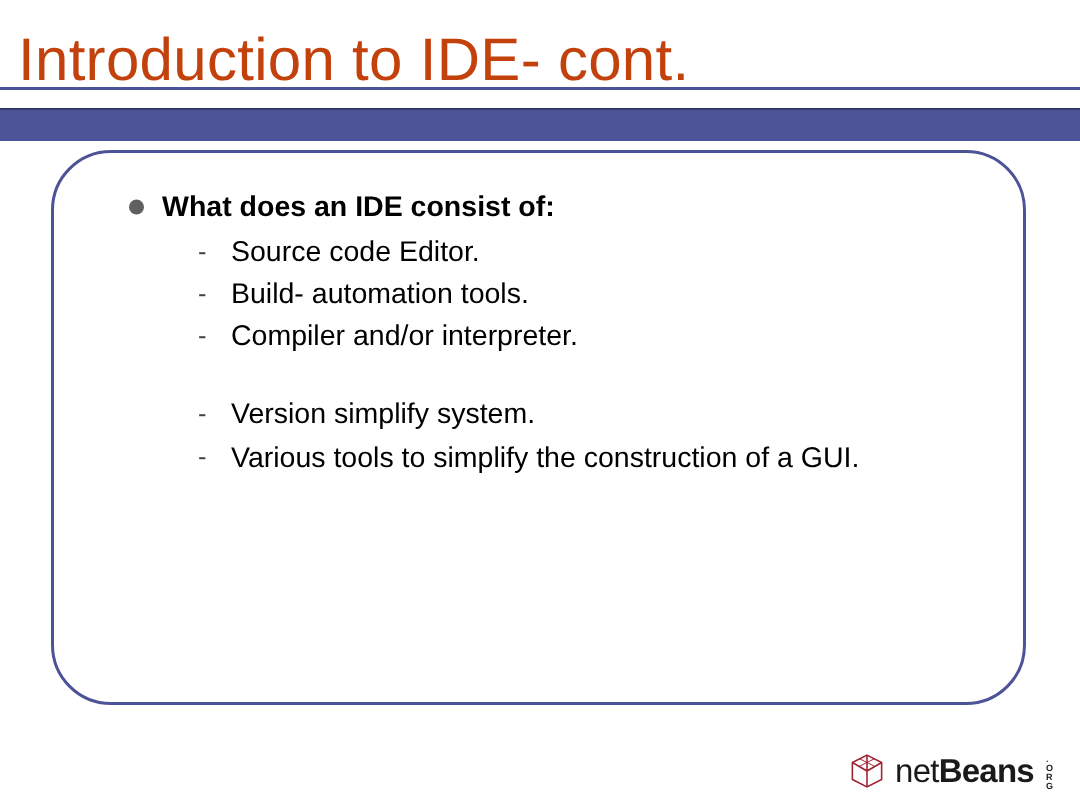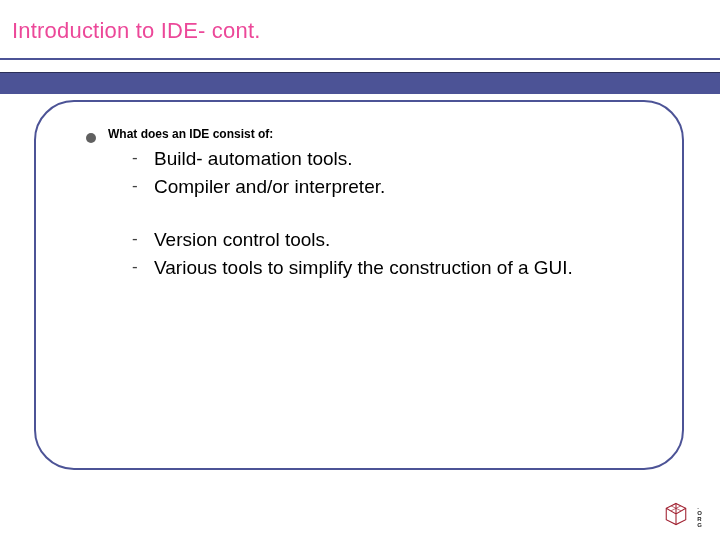--- a/index.html
+++ b/index.html
@@ -7,23 +7,23 @@
   .slide { position: relative; width: 720px; height: 540px; }
 
   
   .title-band {
     position: absolute;
     top: 0; left: 0; width: 100%;
     height: 78px;
     padding: 18px 0 0 12px;
   }
   .title-band h1 {
-    font-size: 22px;
+    font-size: 40px;
     font-weight: normal;
-    color: #ec4899;
+    color: #c2410c;
     letter-spacing: 0.2px;
   }
   .title-stripe {
     position: absolute;
     left: 0; width: 100%;
     height: 22px;
     top: 72px;
     background: #4c5396;
     border-top: 1px solid #2b2f58;
   }
@@ -44,21 +44,21 @@
     height: 370px;
     border: 2.5px solid #4c5396;
     border-radius: 40px;
     padding: 24px 40px 24px 50px;
   }
 
   
   .group { margin-bottom: 26px; }
   .l1 {
     position: relative;
-    font-size: 12px;
+    font-size: 19px;
     font-weight: bold;
     color: #000;
     padding-left: 22px;
     line-height: 1.35;
     margin-bottom: 4px;
   }
   .l1::before {
     content: "";
     position: absolute;
     left: 0; top: 7px;
@@ -124,42 +124,46 @@
     <h1>Introduction to IDE- cont.</h1>
   </div>
 
   <div class="title-stripe"></div>
 
   <div class="card">
 
     <div class="group">
       <div class="l1">What does an IDE consist of:</div>
       <div class="l2-list">
+        <div class="l2">Source code Editor.</div>
         <div class="l2">Build- automation tools.</div>
         <div class="l2">Compiler and/or interpreter.</div>
       </div>
     </div>
 
     <div class="group">
       <div class="l2-list">
-        <div class="l2">Version control tools.</div>
+        <div class="l2">Version simplify system.</div>
         <div class="l2 bold">Various tools to simplify the construction of a GUI.</div>
       </div>
     </div>
 
   </div>
 
   <div class="footer">
     <svg class="cube-icon" viewBox="0 0 32 32">
       <g stroke="#a02030" stroke-width="1.3" fill="none">
         <path d="M16 3 L28 9 L28 23 L16 29 L4 23 L4 9 Z"></path>
         <path d="M16 3 L16 16 M4 9 L16 16 L28 9 M16 16 L16 29"></path>
         <path d="M10 6 L22 12 M22 6 L10 12" stroke-width="0.8"></path>
       </g>
     </svg>
+    <span class="logo-text">
+      <span class="thin">net</span><span>Beans</span>
+    </span>
     <span class="logo-org">
       <span>.</span>
         <span>O</span>
         <span>R</span>
         <span>G</span>
     </span>
   </div>
 
 </div>
 

